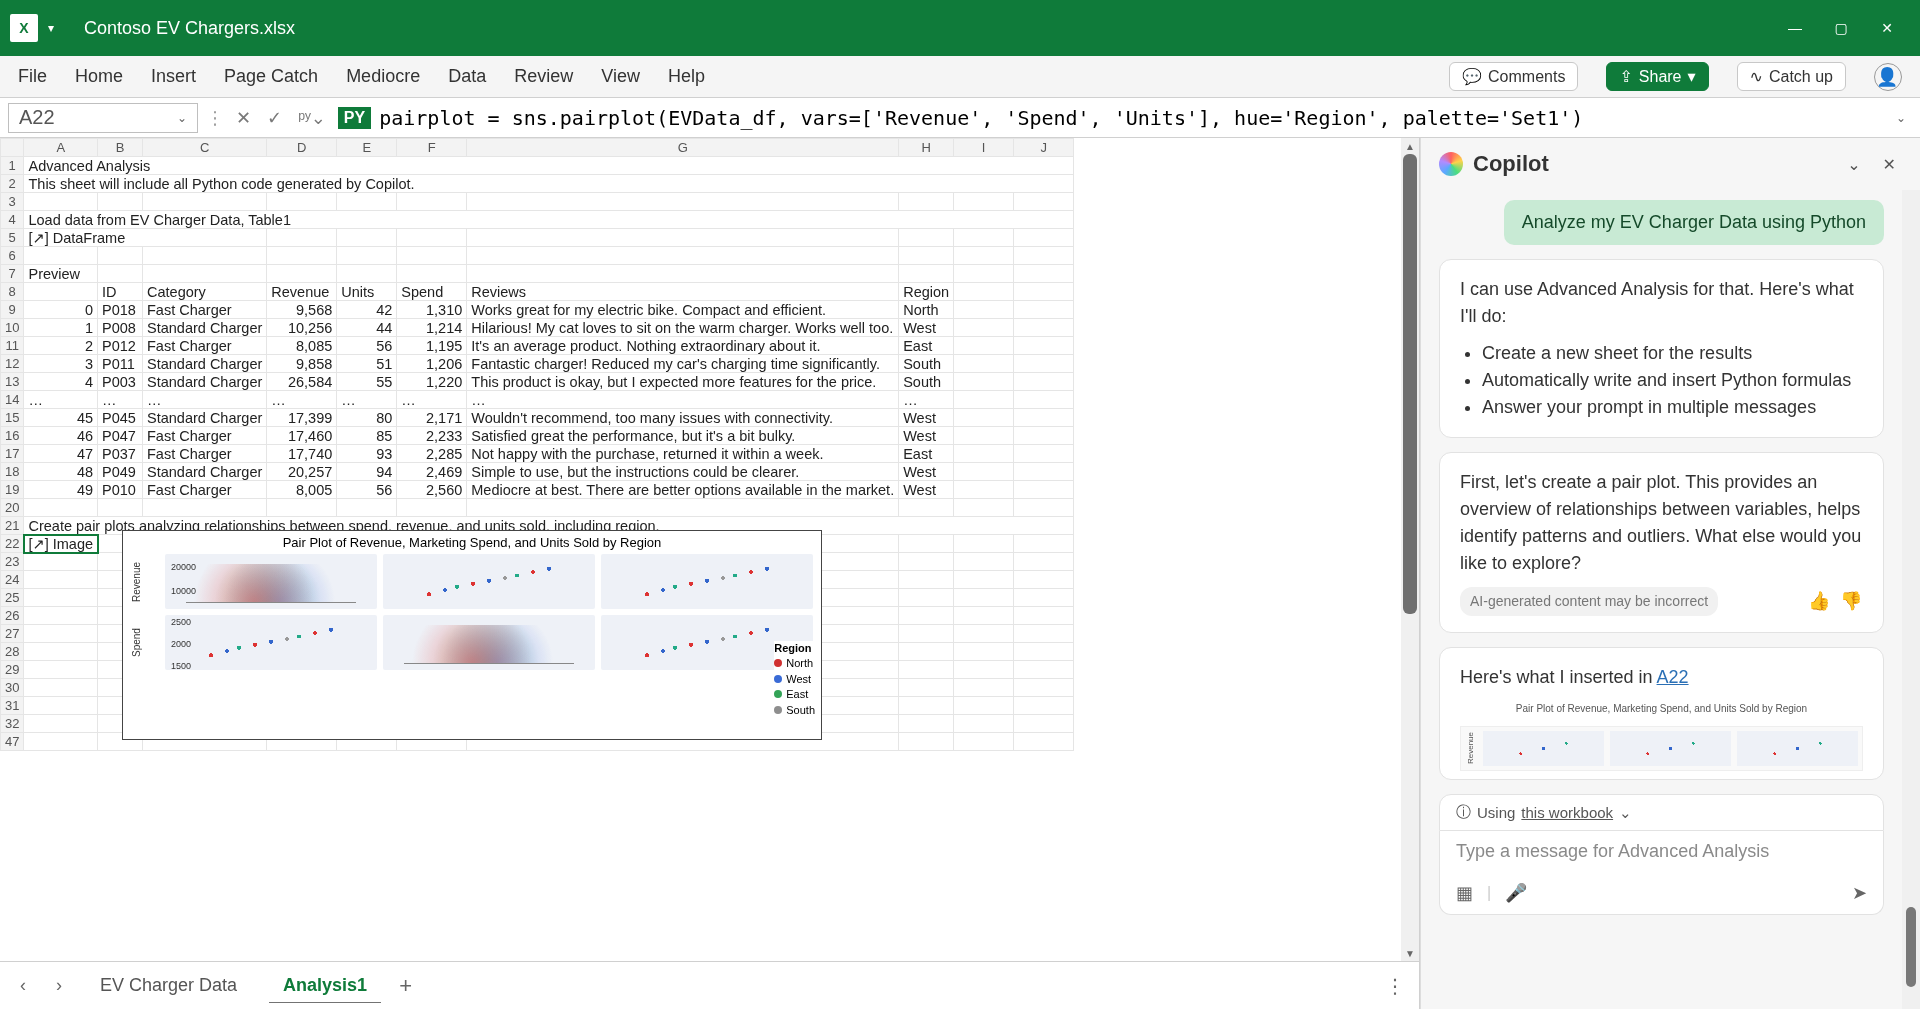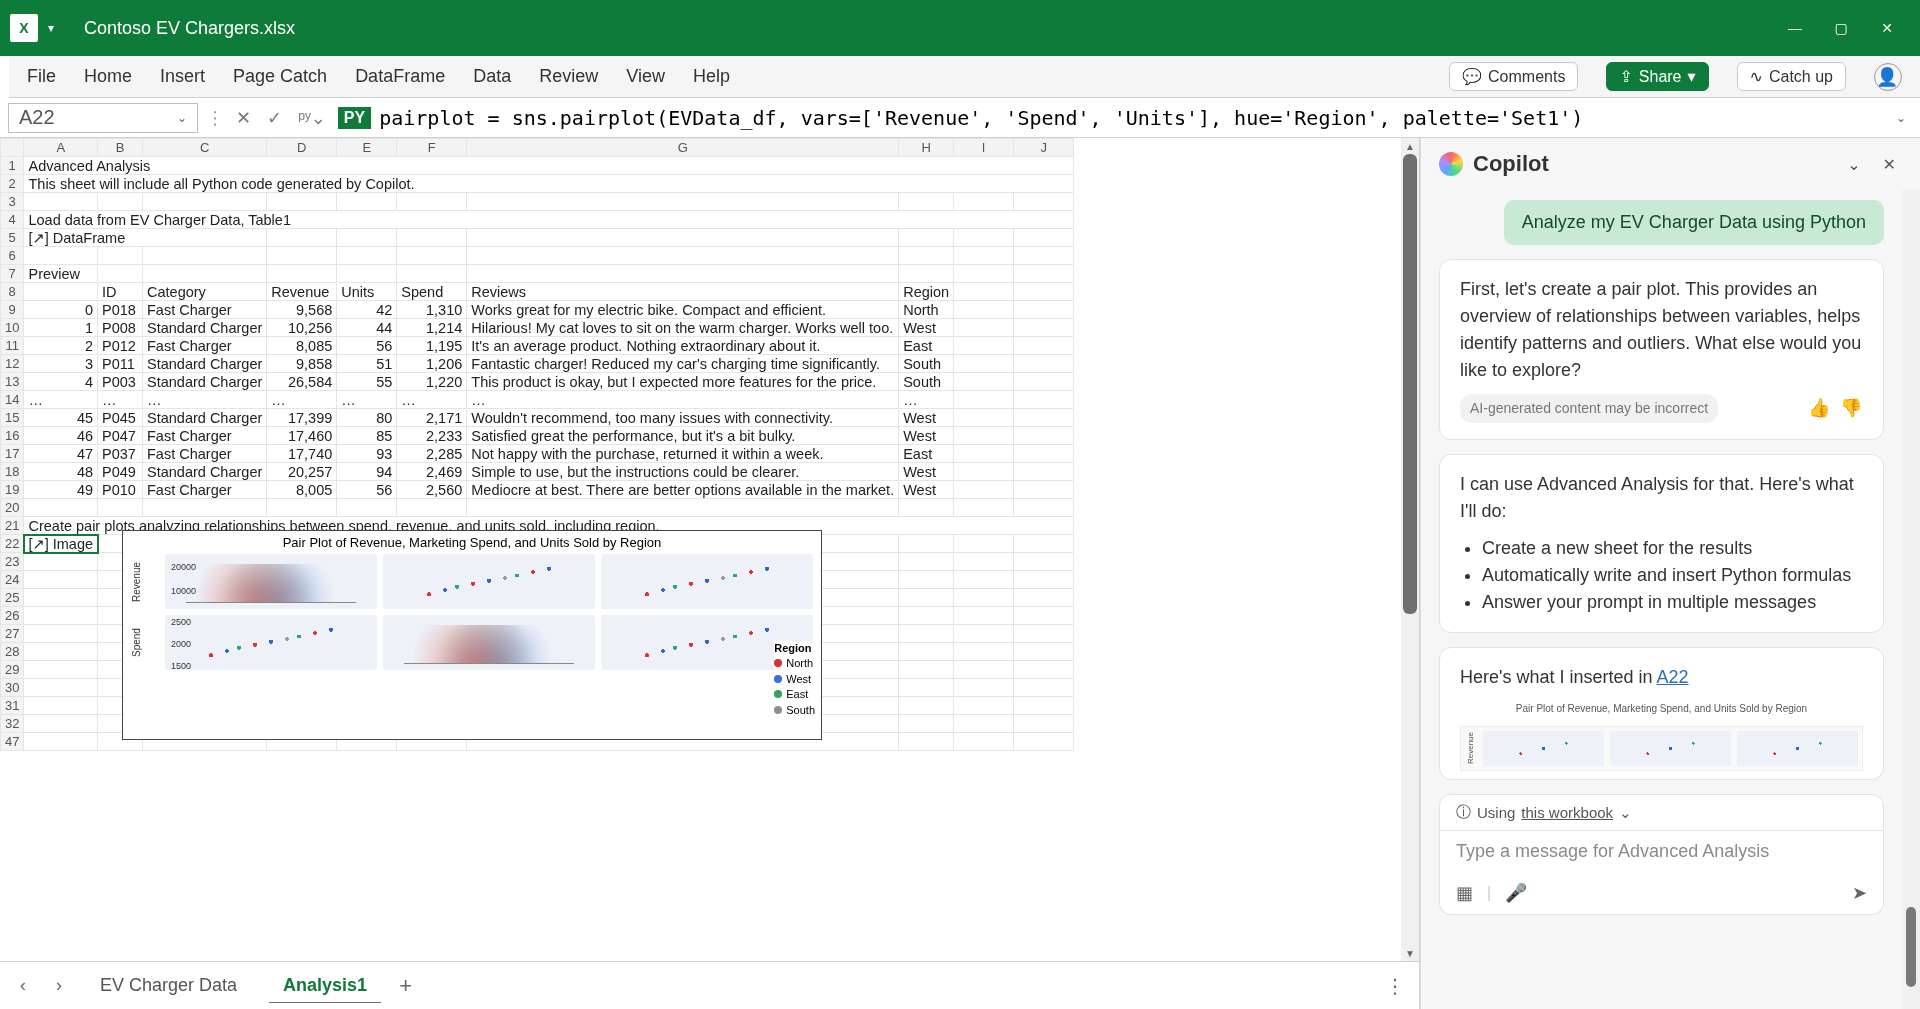--- a/index.html
+++ b/index.html
@@ -7,21 +7,21 @@
 
   
   .titlebar { height: 56px; background: #0f7b3a; color: #fff; display: flex; align-items: center; padding: 0 10px; }
   .titlebar .app-icon { width: 28px; height: 28px; background: #fff; color: #0f7b3a; display:flex; align-items:center; justify-content:center; font-weight:bold; font-size:14px; border-radius:2px; margin-right:10px;}
   .titlebar .chev { margin-right: 30px; font-size:12px;}
   .titlebar .title { font-size: 18px; }
   .titlebar .spacer { flex: 1; }
   .titlebar .winbtn { width: 46px; height: 56px; display:flex; align-items:center; justify-content:center; font-size:14px; }
 
   
-  .ribbon { height: 42px; background: #f5f5f5; border-bottom: 1px solid #d0d0d0; display:flex; align-items:center; padding: 0 18px; gap: 28px; font-size:18px; color:#333;margin-left:9px; }
+  .ribbon { height: 42px; background: #f5f5f5; border-bottom: 1px solid #d0d0d0; display:flex; align-items:center; padding: 0 18px; gap: 28px; font-size:18px; color:#333; }
   .ribbon .tabs { display:flex; gap:28px; }
   .ribbon .spacer { flex:1; }
   .ribbon .btn { display:flex; align-items:center; gap:6px; padding:4px 12px; border:1px solid #c8c8c8; border-radius:6px; font-size:16px; background:#fff;}
   .ribbon .btn.share { background:#0f7b3a; color:#fff; border-color:#0f7b3a;}
   .ribbon .avatar { width:28px; height:28px; border:1px solid #999; border-radius:50%; display:flex; align-items:center; justify-content:center;}
 
   
   .fbar { height: 40px; display:flex; align-items:center; border-bottom:1px solid #d0d0d0; padding: 0 8px; gap:8px; font-size:18px;}
   .namebox { width: 190px; height:30px; border:1px solid #bfbfbf; display:flex; align-items:center; padding:0 10px; font-size:20px; color:#555;}
   .namebox .chev2 { margin-left:auto; font-size:12px; color:#666;}
@@ -123,21 +123,21 @@
   <div class="winbtn">▢</div>
   <div class="winbtn">✕</div>
 </div>
 
 <div class="ribbon">
   <div class="tabs">
     <div>File</div>
     <div>Home</div>
     <div>Insert</div>
     <div>Page Catch</div>
-    <div>DataFrame</div>
+    <div>Mediocre</div>
     <div>Data</div>
     <div>Review</div>
     <div>View</div>
     <div>Help</div>
   </div>
   <div class="spacer"></div>
   <div class="btn">
     <span>💬</span>
     <span>Comments</span>
   </div>
@@ -650,35 +650,35 @@
       <div class="cp-logo"></div>
       <div class="cp-title">Copilot</div>
       <div class="sp"></div>
       <div class="ic">⌄</div>
       <div class="ic">✕</div>
     </div>
     <div class="cp-main-row">
       <div class="cp-body">
         <div class="bubble-user">Analyze my EV Charger Data using Python</div>
         <div class="bubble-ai">
+          <div>I can use Advanced Analysis for that. Here's what I'll do:</div>
+          <ul>
+            <li>Create a new sheet for the results</li>
+            <li>Automatically write and insert Python formulas</li>
+            <li>Answer your prompt in multiple messages</li>
+          </ul>
+        </div>
+        <div class="bubble-ai">
           <div>First, let's create a pair plot. This provides an overview of relationships between variables, helps identify patterns and outliers. What else would you like to explore?</div>
           <div class="ai-footer">
             <span class="badge">AI-generated content may be incorrect</span>
             <span class="sp"></span>
             <span class="thumb-btn">👍</span>
             <span class="thumb-btn">👎</span>
           </div>
-        </div>
-        <div class="bubble-ai">
-          <div>I can use Advanced Analysis for that. Here's what I'll do:</div>
-          <ul>
-            <li>Create a new sheet for the results</li>
-            <li>Automatically write and insert Python formulas</li>
-            <li>Answer your prompt in multiple messages</li>
-          </ul>
         </div>
         <div class="bubble-ai" style="padding-bottom:8px;">
           <div>
             <span>Here's what I inserted in </span><a class="cp-link">A22</a>
           </div>
           <div style="font-size:10px;text-align:center;color:#555">Pair Plot of Revenue, Marketing Spend, and Units Sold by Region</div>
           <div class="copilot-plot-thumb">
             <span style="font-size:8px;writing-mode:vertical-rl;transform:rotate(180deg);color:#555">Revenue</span>
             <div class="mini"></div>
               <div class="mini"></div>

